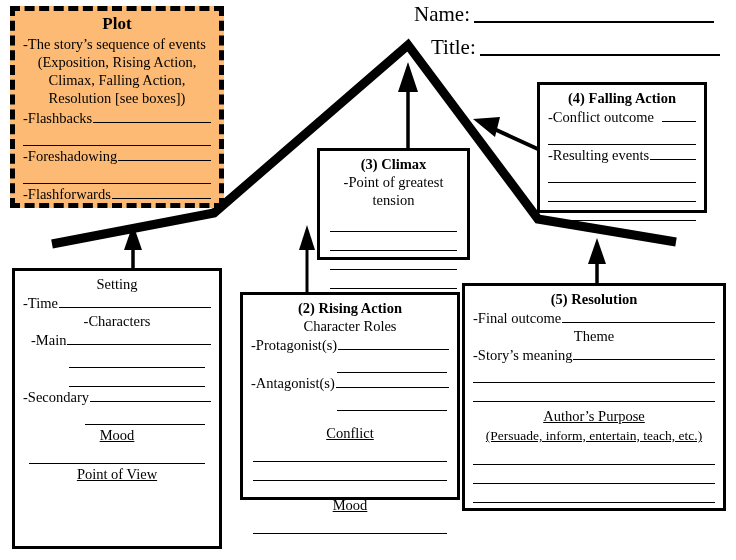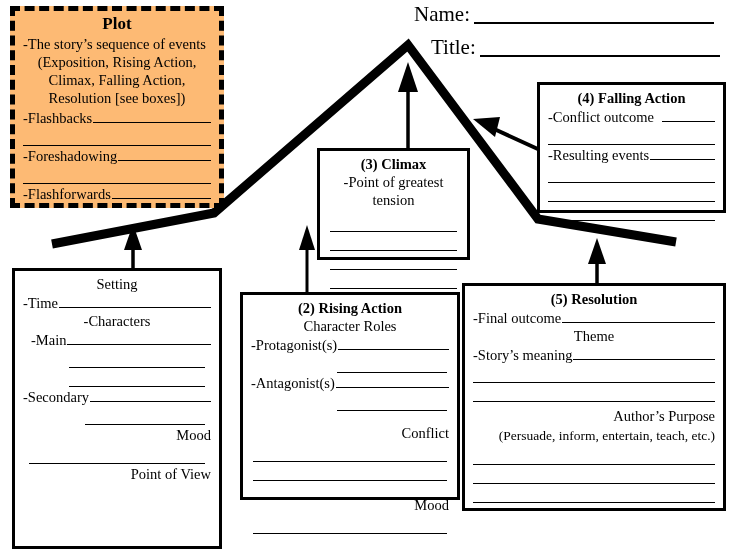--- a/index.html
+++ b/index.html
@@ -5,35 +5,35 @@
   html,body{margin:0;padding:0;background:#fff;}
   body{
     width:736px;height:560px;position:relative;overflow:hidden;
     font-family:"Liberation Serif","DejaVu Serif",serif;
     color:#000;
   }
   .stage{position:absolute;left:0;top:0;width:736px;height:560px;}
 
   
   .hdr{position:absolute;}
-  .hdr-row{display:flex;align-items:center;}
+  .hdr-row{display:flex;align-items:flex-start;}
   .hdr-label{font-size:21px;line-height:21px;white-space:nowrap;}
   .hdr-line{border-bottom:2px solid #000;width:240px;margin-left:4px;height:17px;}
 
   
   .box{position:absolute;background:#fff;border:3px solid #000;box-sizing:border-box;}
   .box-inner{padding:4px 8px 4px 8px;}
   .btitle{font-weight:bold;text-align:center;font-size:14.5px;line-height:18px;}
   .bsub{text-align:center;font-size:14.5px;line-height:18px;}
   .brow{font-size:14.5px;line-height:18px;display:flex;align-items:baseline;white-space:nowrap;}
   .brow .lbl{flex:0 0 auto;}
   .brow .fill{flex:1 1 auto;border-bottom:1.6px solid #000;height:14px;margin-left:1px;}
   .bline{border-bottom:1.6px solid #000;height:18px;margin:0 2px;}
   .bline.sh{margin:0 18px;}
-  .ctr{text-align:right;font-size:14.5px;line-height:20px;}
+  .ctr{text-align:center;font-size:14.5px;line-height:20px;text-decoration:underline;}
   .ctr.small{font-size:13.5px;}
 
   
   .plotbox{
     position:absolute;background:#fdba74;box-sizing:border-box;
     border:5px dashed #000;
   }
   .plotbox .ptitle{font-weight:bold;text-align:center;font-size:17px;line-height:22px;margin-top:1px;}
   .plotbox .ptxt{text-align:center;font-size:14.5px;line-height:18px;}
   .plotbox .ptxt.l{text-align:left;}
@@ -172,21 +172,21 @@
     <div class="box-inner">
       <div class="btitle">(3) Climax</div>
       <div class="bsub">-Point of greatest tension</div>
       <div class="bline" style="margin-top:4px;"></div>
       <div class="bline"></div>
       <div class="bline"></div>
       <div class="bline"></div>
     </div>
   </div>
 
-  <div class="box" style="left:537px;top:82px;width:189px;height:131px;">
+  <div class="box" style="left:537px;top:82px;width:170px;height:131px;">
     <div class="box-inner">
       <div class="btitle">(4) Falling Action</div>
       <div class="brow">
         <span class="lbl">-Conflict outcome</span>
         <span class="fill" style="margin-left:8px;"></span>
       </div>
       <div class="bline" style="margin:0;"></div>
       <div class="brow">
         <span class="lbl">-Resulting events</span>
         <span class="fill"></span>

